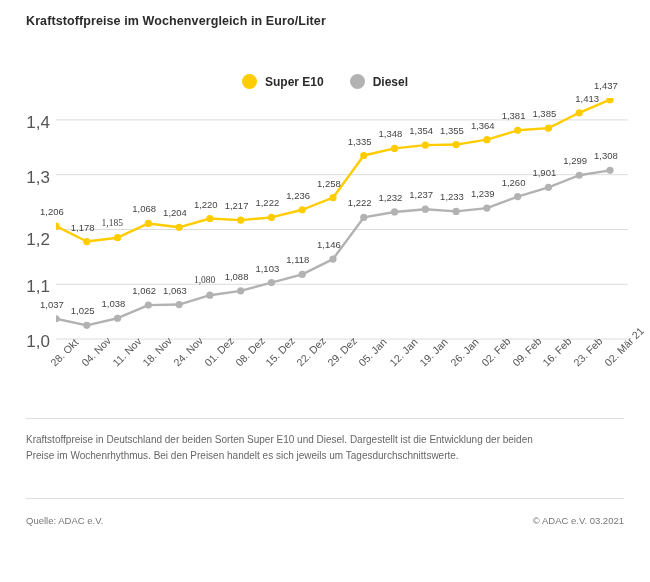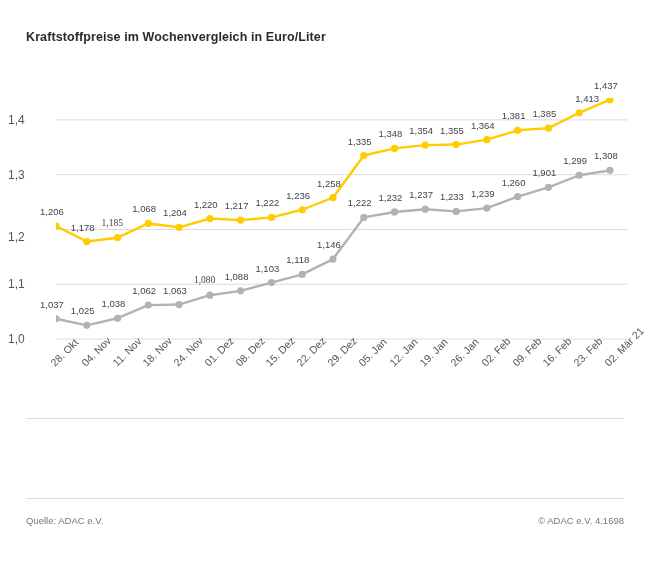--- a/index.html
+++ b/index.html
@@ -16,21 +16,21 @@
   }
   .page {
     position: relative;
     width: 650px;
     height: 582px;
     box-sizing: border-box;
   }
   .title {
     position: absolute;
     left: 26px;
-    top: 30px;
+    top: 14px;
     font-size: 12.5px;
     font-weight: bold;
     color: #2b2b2b;
     letter-spacing: 0.1px;
   }
   .legend {
     position: absolute;
     left: 0;
     top: 74px;
     width: 650px;
@@ -65,23 +65,24 @@
   }
   .ylabels {
     position: absolute;
     left: 20px;
     top: 90px;
     width: 34px;
     height: 268px;
   }
   .ylabel {
     position: absolute;
-    right: 12px;
-    font-size: 12px;
+    right: 4px;
+    font-size: 17px;
     color: #555555;
+    text-align: right;
     width: 34px;
   }
   .xlabels {
     position: absolute;
     left: 0;
     top: 352px;
     width: 650px;
     height: 70px;
   }
   .xlabel {
@@ -129,20 +130,30 @@
     color: #777777;
   }
 </style>
 </head>
 <body>
 
 <div class="page">
 
   <div class="title">Kraftstoffpreise im Wochenvergleich in Euro/Liter</div>
 
+  <div class="legend">
+    <div class="legend-item">
+      <span class="legend-dot" style="background:#FFCC00;"></span>
+      <span>Super E10</span>
+    </div>
+    <div class="legend-item">
+      <span class="legend-dot" style="background:#B2B2B2;"></span>
+      <span>Diesel</span>
+    </div>
+  </div>
 
   <div class="ylabels">
       <div class="ylabel" style="top: 242.043px;">1,0</div>
       <div class="ylabel" style="top: 187.261px;">1,1</div>
       <div class="ylabel" style="top: 132.478px; margin-top: 8px;">1,2</div>
       <div class="ylabel" style="top: 77.6957px;">1,3</div>
       <div class="ylabel" style="top: 22.913px;">1,4</div>
     </div>
 
   <div class="plot">
@@ -210,26 +221,27 @@
       <div class="xlabel" style="left: 386.556px; top: 8px;">12. Jan</div>
       <div class="xlabel" style="left: 417.333px; top: 8px;">19. Jan</div>
       <div class="xlabel" style="left: 448.111px; top: 8px;">26. Jan</div>
       <div class="xlabel" style="left: 478.889px; top: 8px;">02. Feb</div>
       <div class="xlabel" style="left: 509.667px; top: 8px;">09. Feb</div>
       <div class="xlabel" style="left: 540.444px; top: 8px;">16. Feb</div>
       <div class="xlabel" style="left: 571.222px; top: 8px;">23. Feb</div>
       <div class="xlabel" style="left: 602px; top: 8px;">02. Mär 21</div>
     </div>
 
+  <div class="footnote">Kraftstoffpreise in Deutschland der beiden Sorten Super E10 und Diesel. Dargestellt ist die Entwicklung der beiden Preise im Wochenrhythmus. Bei den Preisen handelt es sich jeweils um Tagesdurchschnittswerte.</div>
 
   <div class="divider" style="top:418px;"></div>
   <div class="divider" style="top:498px;"></div>
 
   <div class="source">Quelle: ADAC e.V.</div>
-  <div class="copyright">© ADAC e.V. 4.1698</div>
+  <div class="copyright">© ADAC e.V. 03.2021</div>
 
 <div class="dlabel" style="left: 40px; top: 206.191px;">1,206</div>
     <div class="dlabel" style="left: 70.7778px; top: 221.53px;">1,178</div>
     <div class="dlabel" style="left: 101.556px; top: 217.696px; font-family: Liberation Serif, serif;">1,185</div>
     <div class="dlabel" style="left: 132.333px; top: 203.452px;">1,068</div>
     <div class="dlabel" style="left: 163.111px; top: 207.287px;">1,204</div>
     <div class="dlabel" style="left: 193.889px; top: 198.522px;">1,220</div>
     <div class="dlabel" style="left: 224.667px; top: 200.165px;">1,217</div>
     <div class="dlabel" style="left: 255.444px; top: 197.426px;">1,222</div>
     <div class="dlabel" style="left: 286.222px; top: 189.757px;">1,236</div>

